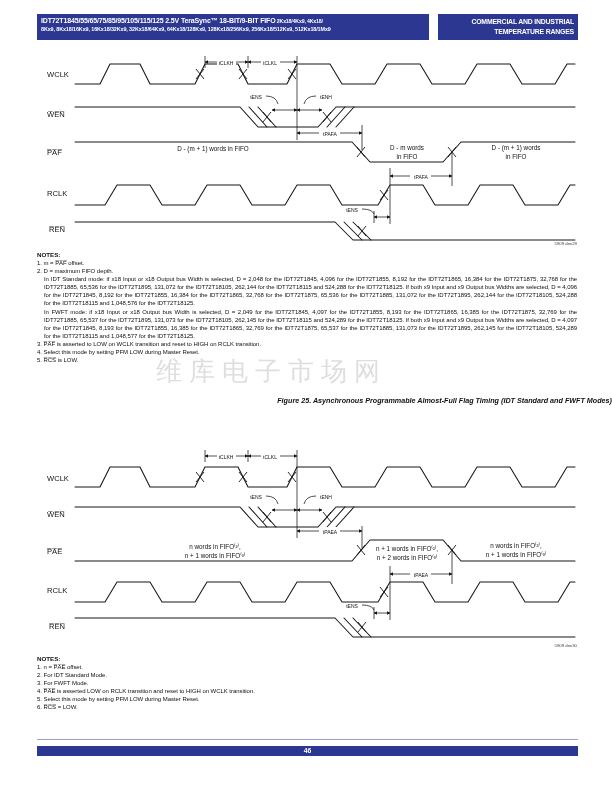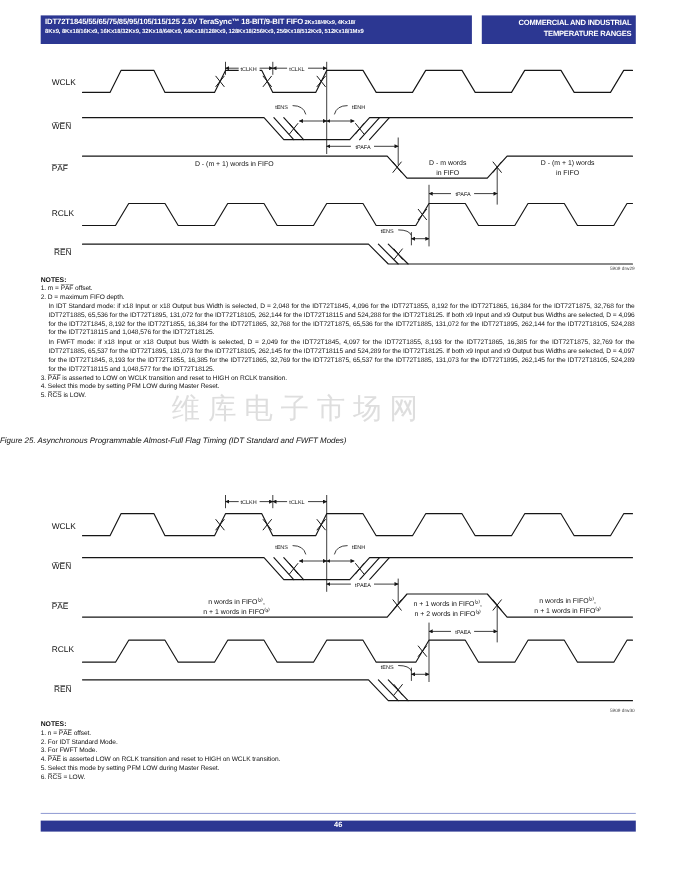--- a/index.html
+++ b/index.html
@@ -22,22 +22,22 @@
   .wrect{fill:#fff;stroke:none}
   .slabel{font-size:7.6px;fill:#111}
   .tlabel{font-size:5px;fill:#111}
   .rlabel{font-size:6.3px;fill:#111;text-anchor:middle}
   .drw{font-size:4.3px;fill:#444;text-anchor:end}
   
   .notes{position:absolute;left:37px;width:540px}
   .notes-title{font-size:6.2px;font-weight:bold;margin-bottom:1px}
   .note-line{font-size:6px;line-height:8.1px;letter-spacing:-0.05px}
   .note-line.cont{margin-left:7px;text-align:justify}
-  .caption{position:absolute;left:0;width:612px;text-align:left;
-           font-size:7.2px;font-weight:normal;font-style:italic}
+  .caption{position:absolute;left:0;width:612px;text-align:right;
+           font-size:7.2px;font-weight:bold;font-style:italic}
   .watermark{position:absolute;left:156px;top:354px;font-size:26px;letter-spacing:7px;
              color:#cbcbcb;opacity:.62;font-family:"DejaVu Sans",sans-serif;white-space:nowrap}
   
   .footline{position:absolute;left:37px;top:739px;width:541px;height:1px;background:#98a2d6}
   .footbar{position:absolute;left:37px;top:746px;width:541px;height:10px;background:#2c3792;
            color:#fff;text-align:center;font-size:6.8px;font-weight:bold;line-height:10px}
 </style>
 </head>
 <body>
 

